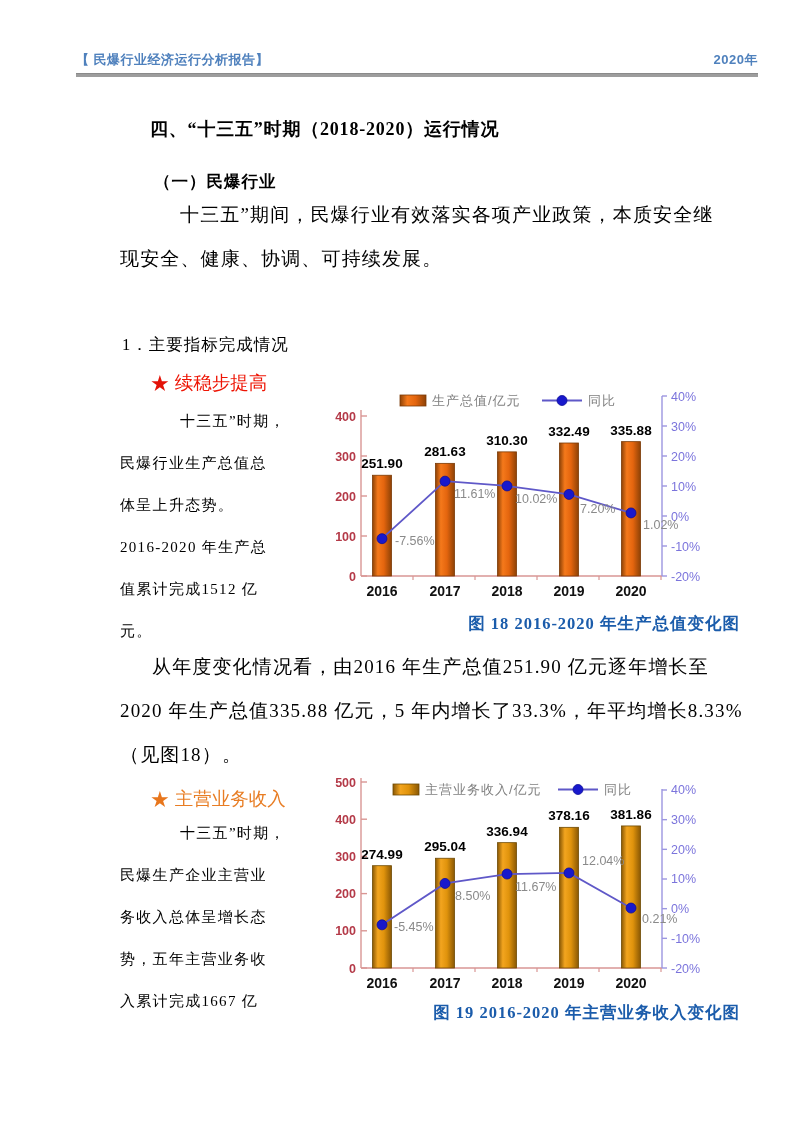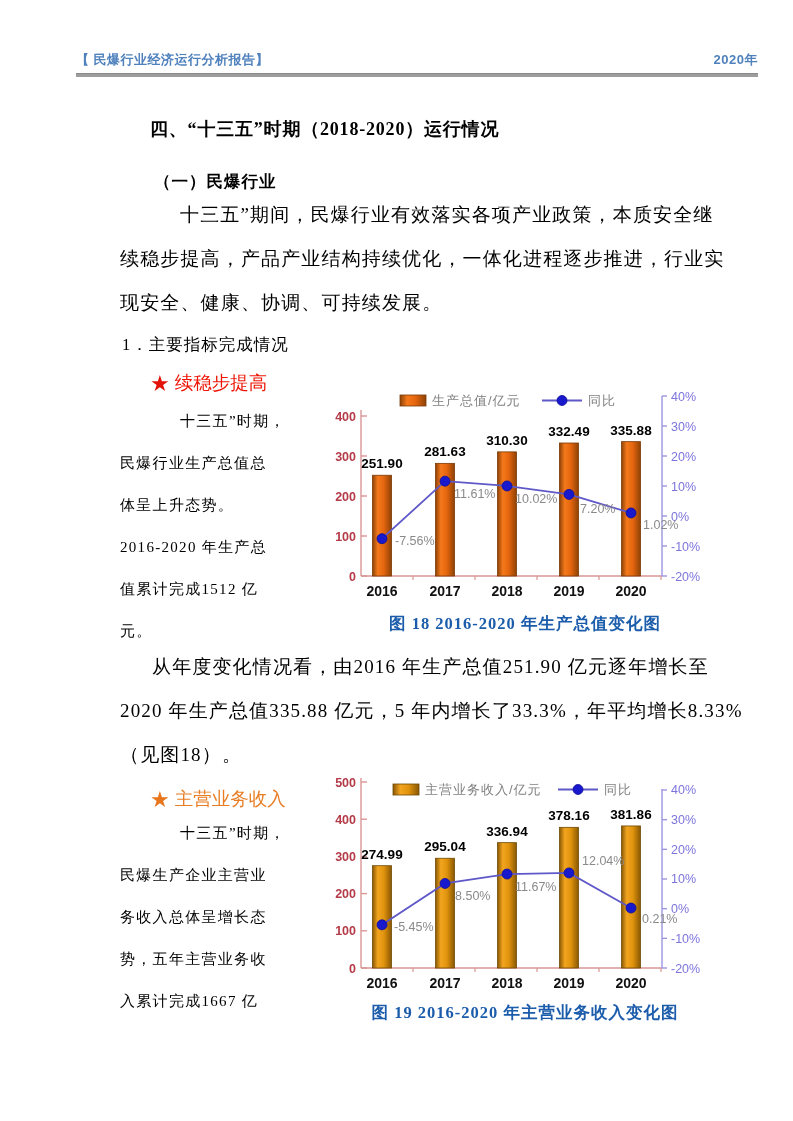--- a/index.html
+++ b/index.html
@@ -22,21 +22,21 @@
   .col{left:120px;width:215px;font-size:15px;letter-spacing:1.3px;font-family:Liberation Serif, serif;}
   .col .ln{height:42px;line-height:42px;white-space:nowrap;}
   .c1{top:400px;}
   .c2{top:812px;}
   .starrow{font-size:18.5px;white-space:nowrap;}
   .s1{left:150px;top:370px;color:#ee1404;}
   .s2{left:150px;top:786px;color:#e87d24;}
   .starrow .star{font-size:22px;vertical-align:-2px;padding-right:5px;}
   .s1 .star{color:#e31208;}
   .s2 .star{color:#e8761c;}
-  .caption{left:310px;width:430px;text-align:center;font-weight:bold;font-size:16.5px;
+  .caption{left:310px;width:430px;text-align:right;font-weight:bold;font-size:16.5px;
            color:#1b5cab;letter-spacing:1px;white-space:nowrap;}
   .cap1{top:613px;}
   .cap2{top:1002px;}
   .footer{left:346px;top:1033px;font-size:14.5px;letter-spacing:1px;}
   svg.chart{overflow:visible;}
 </style>
 </head>
 <body>
 
 <div class="page">
@@ -45,21 +45,20 @@
     <span>【 民爆行业经济运行分析报告】</span>
     <span>2020年</span>
   </div>
   <div class="abs rule"></div>
 
   <div class="abs h1">四、“十三五”时期（2018-2020）运行情况</div>
   <div class="abs h2">（一）民爆行业</div>
 
   <div class="abs para p1">
     <div class="ln indent">十三五”期间，民爆行业有效落实各项产业政策，本质安全继</div>
-    <div class="ln">续稳步提高，产品产业结构持续优化，一体化进程逐步推进，行业实</div>
     <div class="ln">现安全、健康、协调、可持续发展。</div>
   </div>
 
   <div class="abs h3">1．主要指标完成情况</div>
 
   <div class="abs starrow s1">
     <span class="star">★</span><span>续稳步提高</span>
   </div>
 
   <div class="abs col c1">

